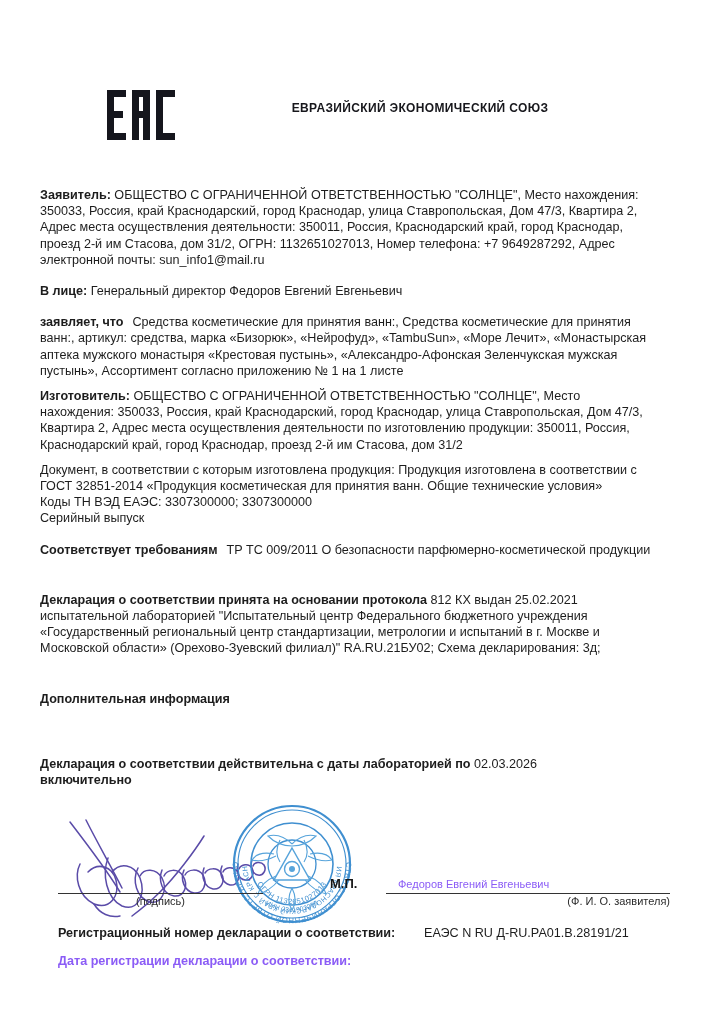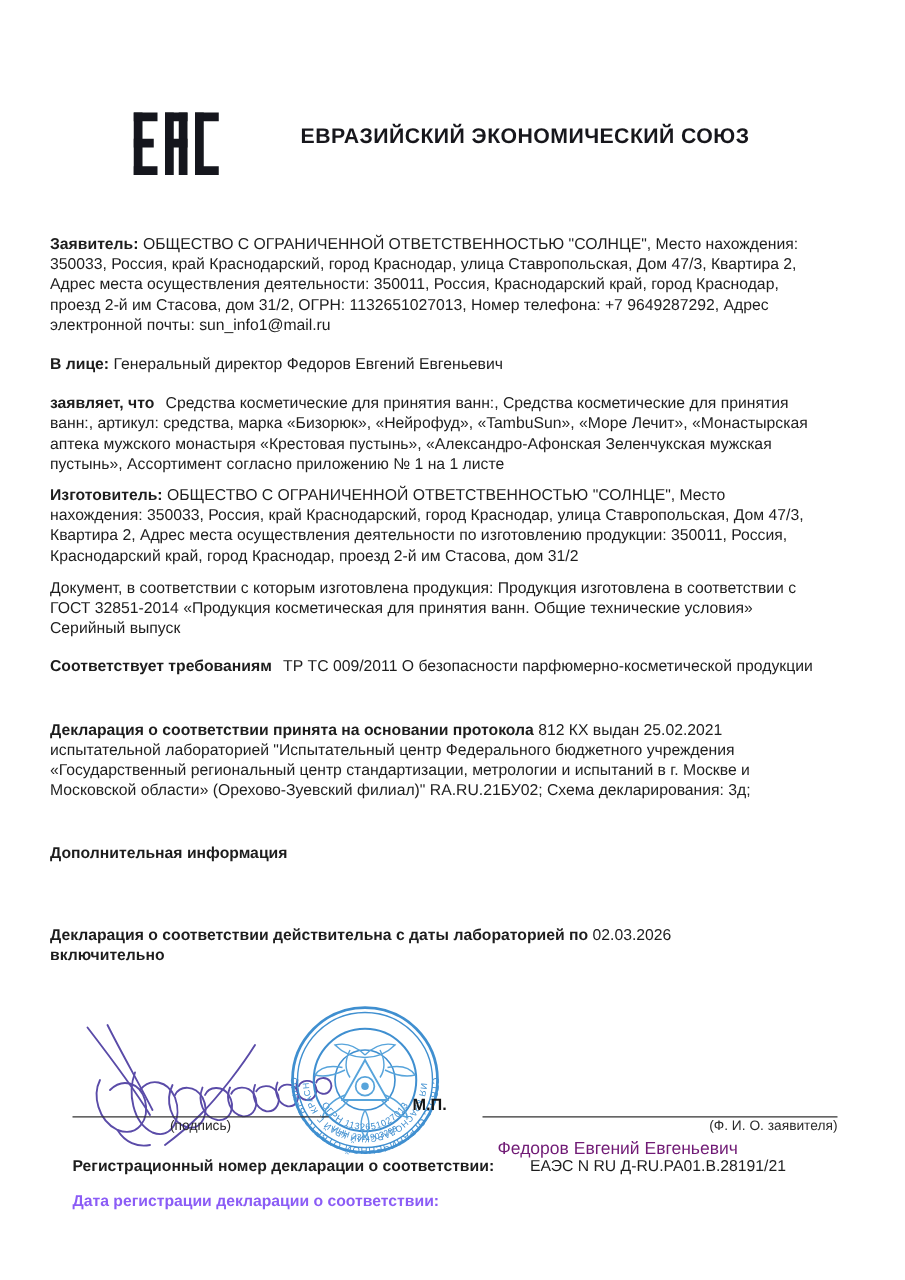--- a/index.html
+++ b/index.html
@@ -36,21 +36,21 @@
     height: 54px;
   }
   .header-titles {
     position: absolute;
     left: 190px;
     top: 14px;
     width: 460px;
     text-align: center;
   }
   .title-main {
-    font-size: 17px;
+    font-size: 12px;
     font-weight: bold;
     letter-spacing: 0.35px;
     line-height: 21px;
     color: #17171c;
   }
   .title-sub {
     font-size: 14.2px;
     font-weight: bold;
     letter-spacing: 0.35px;
     line-height: 21px;
@@ -128,23 +128,22 @@
     left: 272px;
     top: 76px;
     font-size: 13px;
     font-weight: bold;
     color: #151515;
   }
   .sig-name {
     position: absolute;
     left: 340px;
     top: 78px;
-    font-size: 14px;
-    color: #701a75;
-    margin-top: 32px;
+    font-size: 11px;
+    color: #8b5cf6;
   }
   .signature-ink {
     position: absolute;
     left: 6px;
     top: 18px;
     width: 215px;
     height: 102px;
     pointer-events: none;
   }
   .stamp {
@@ -236,20 +235,21 @@
 
     <p class="para"><span class="lbl">заявляет, что</span><span class="indent-gap"></span><span>Средства косметические для принятия ванн:, Средства косметические для принятия ванн:, артикул: средства, марка «Бизорюк», «Нейрофуд», «TambuSun», «Море Лечит», «Монастырская аптека мужского монастыря «Крестовая пустынь», «Александро-Афонская Зеленчукская мужская пустынь», Ассортимент согласно приложению № 1 на 1 листе</span></p>
 
     <div class="gap-sm"></div>
 
     <p class="para"><span class="lbl">Изготовитель:</span><span> ОБЩЕСТВО С ОГРАНИЧЕННОЙ ОТВЕТСТВЕННОСТЬЮ "СОЛНЦЕ", Место нахождения: 350033, Россия, край Краснодарский, город Краснодар, улица Ставропольская, Дом 47/3, Квартира 2, Адрес места осуществления деятельности по изготовлению продукции: 350011, Россия, Краснодарский край, город Краснодар, проезд 2-й им Стасова, дом 31/2</span></p>
 
     <div class="gap-sm"></div>
 
     <p class="para">Документ, в соответствии с которым изготовлена продукция: Продукция изготовлена в соответствии с ГОСТ 32851-2014 «Продукция косметическая для принятия ванн. Общие технические условия»</p>
+    <p class="para">Коды ТН ВЭД ЕАЭС: 3307300000; 3307300000</p>
     <p class="para">Серийный выпуск</p>
 
     <div class="gap-md"></div>
 
     <p class="para"><span class="lbl">Соответствует требованиям</span><span class="indent-gap"></span><span>ТР ТС 009/2011 О безопасности парфюмерно-косметической продукции</span></p>
 
     <div class="gap-xl"></div>
 
     <p class="para"><span class="lbl">Декларация о соответствии принята на основании протокола</span><span> 812 КХ выдан 25.02.2021  испытательной лабораторией "Испытательный центр Федерального бюджетного учреждения «Государственный региональный центр стандартизации, метрологии и испытаний в г. Москве и Московской области» (Орехово-Зуевский филиал)" RA.RU.21БУ02; Схема декларирования: 3д;</span></p>
 

